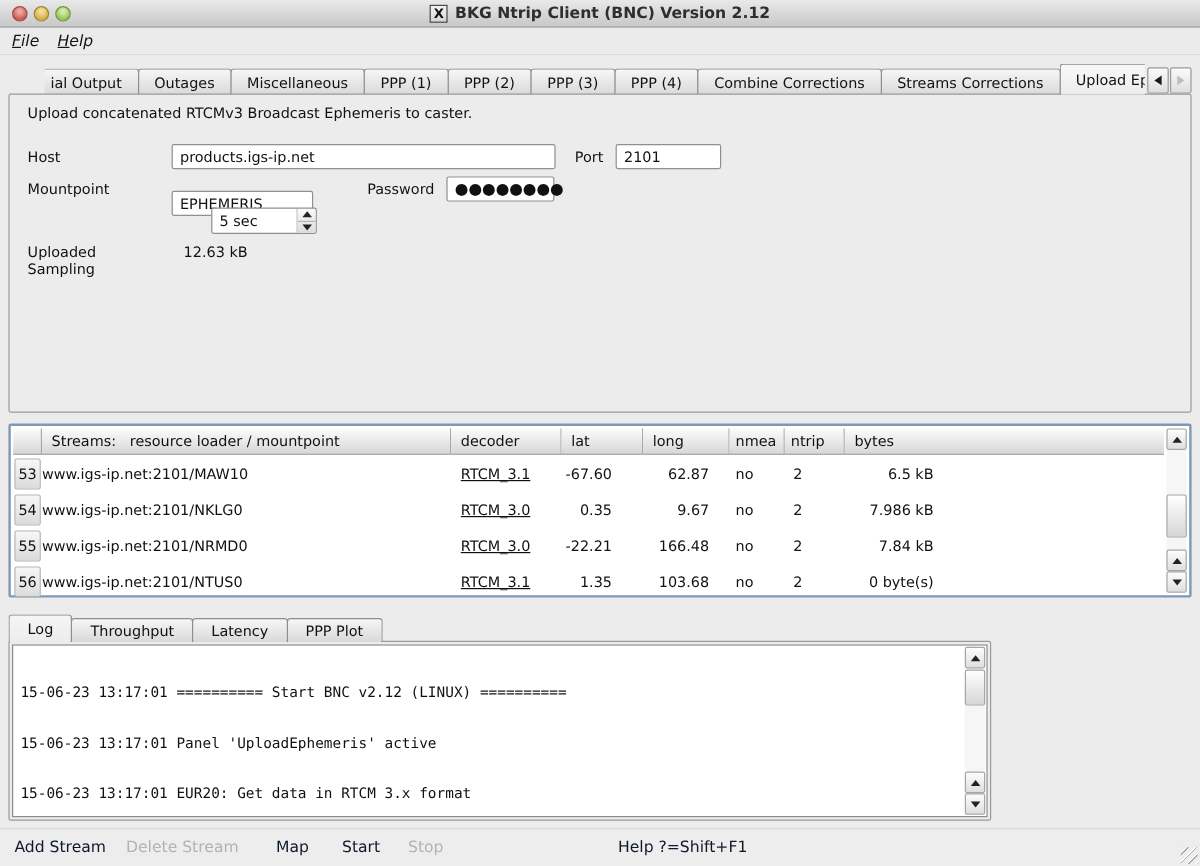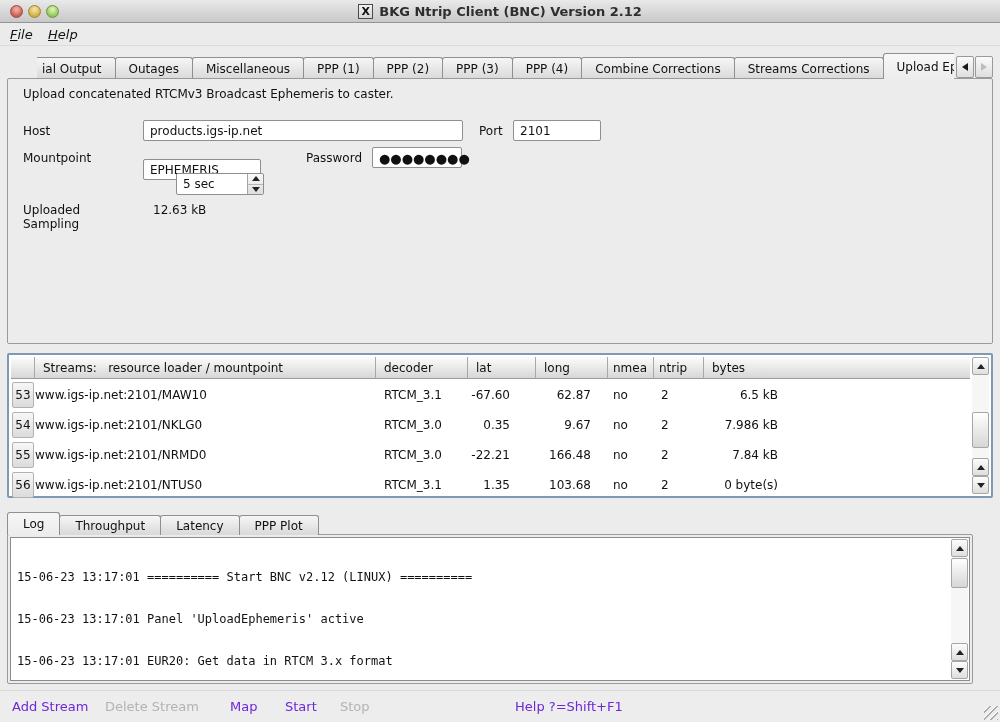--- a/index.html
+++ b/index.html
@@ -66,50 +66,50 @@
   .hc-lat { width:68px; }
   .hc-long { width:72px; }
   .hc-nmea { width:46px; padding-left:5px; }
   .hc-ntrip { width:50px; padding-left:5px; }
   .hc-bytes { flex:1; border-right:none; }
   .tbody { position:absolute; top:25px; left:2px; right:21px; bottom:2px; }
   .trow { position:absolute; left:0; right:0; height:30px; display:flex; align-items:center; }
   .rowhdr { width:22px; height:26px; margin:0 1px; background:linear-gradient(#f7f7f7,#dbdbdb); border:1px solid #b2b2b2;
             border-radius:2px; display:flex; align-items:center; justify-content:center; font-size:12px; }
   .c-main { width:341px; padding-left:0; }
-  .c-decoder { width:92px; padding-left:8px; }
+  .c-decoder { width:92px; padding-left:8px;text-decoration:underline; }
   .c-lat { width:68px; text-align:right; padding-right:26px; }
   .c-long { width:72px; text-align:right; padding-right:17px; }
   .c-nmea { width:46px; padding-left:5px; }
   .c-ntrip { width:50px; padding-left:7px; }
   .c-bytes { width:80px; text-align:right; padding-right:6px; }
   .trow span { font-size:12px; white-space:nowrap; overflow:hidden; }
 
   
   .vscroll { position:absolute; top:2px; right:2px; bottom:2px; width:17px; background:#f6f6f6; border-radius:2px; }
   .sbtn { position:absolute; left:0; width:17px; height:18px; background:linear-gradient(#fdfdfd,#dedede);
           border:1px solid #a6a6a6; border-radius:2px; display:flex; align-items:center; justify-content:center; }
   .sthumb { position:absolute; left:0; width:17px; background:linear-gradient(#ffffff,#d6d6d6);
             border:1px solid #a6a6a6; border-radius:2px; }
 
   
   .bottom-tabs { position:absolute; top:512px; left:7px; height:23px; display:flex; align-items:flex-end; z-index:3; }
   .btab { height:20px; padding:0 15px; display:flex; align-items:center; white-space:nowrap;
           background:linear-gradient(#f6f6f6,#d9d9d9); border:1px solid #8f8f8f; border-bottom:none;
           border-top-left-radius:3px; border-top-right-radius:3px; margin-right:-1px; font-size:12px; }
   .btab.selected { height:23px; background:linear-gradient(#f6f6f6,#ececec); position:relative; z-index:3; }
-  .logframe { position:absolute; top:534px; left:7px; width:966px; height:150px; border:1px solid #9a9a9a;
+  .logframe { position:absolute; top:534px; left:7px; width:819px; height:150px; border:1px solid #9a9a9a;
               border-radius:2px; background:#ececec; z-index:2; }
   .logarea { position:absolute; top:2px; left:2px; right:2px; bottom:2px; background:#fff; border:1px solid #8b8b8b; overflow:hidden; }
   .loglines { position:absolute; top:4px; left:6px; right:24px; font-family:"DejaVu Sans Mono","Liberation Mono",monospace;
               font-size:12px; line-height:14px; white-space:pre; }
 
   
   .statusbar { position:absolute; top:690px; left:0; width:1000px; height:32px; background:#ededed; border-top:1px solid #d8d8d8; }
-  .sb-item { position:absolute; top:8px; font-size:13px; color:#6d28d9; }
+  .sb-item { position:absolute; top:8px; font-size:13px; color:#0f172a; }
   .sb-item.disabled { color:#b3b3b3; }
   .resize-grip { position:absolute; right:2px; bottom:2px; width:14px; height:14px;
                  background:repeating-linear-gradient(135deg, transparent 0 3px, #ffffff 3px 4px, #a9a9a9 4px 5px); }
 </style>
 </head>
 <body>
 
 <div class="window">
 
   <div class="titlebar">

